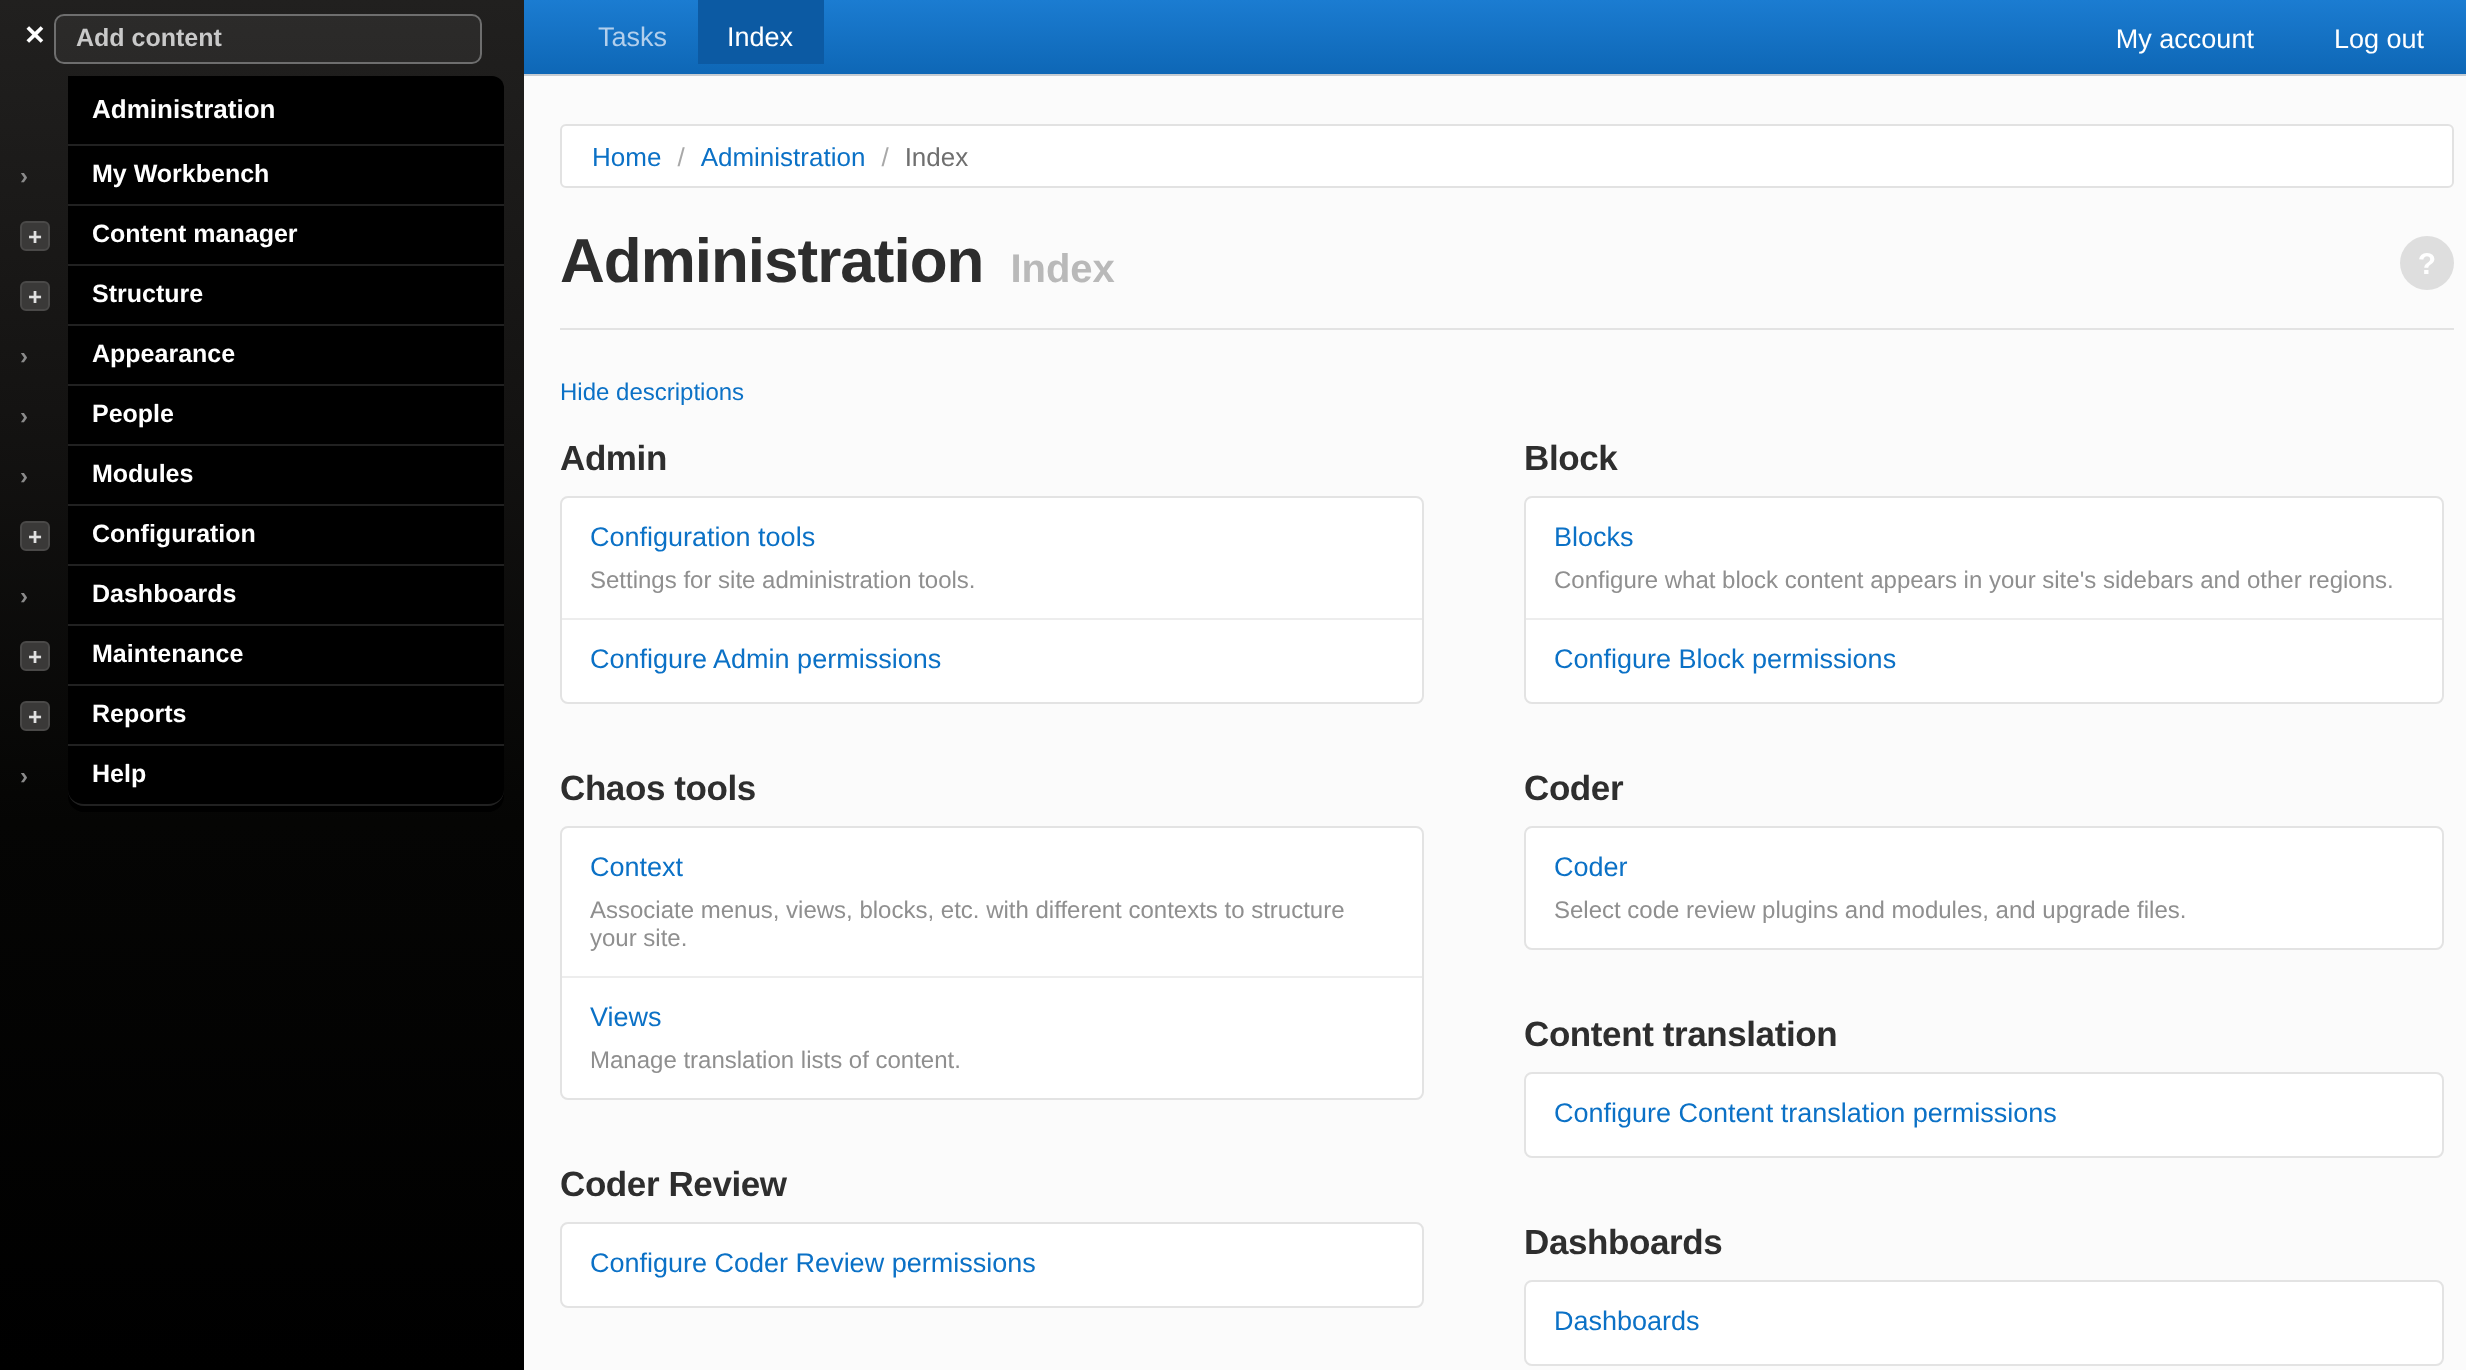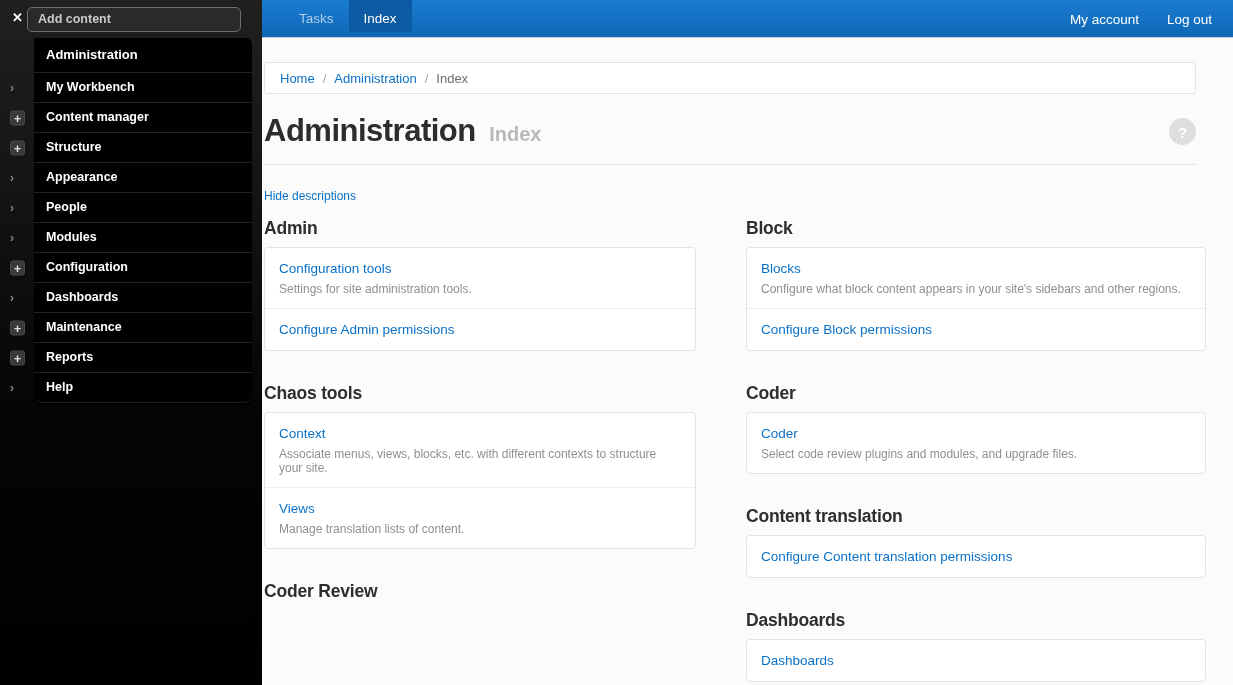--- a/index.html
+++ b/index.html
@@ -55,27 +55,27 @@
     position:absolute;left:262px;top:0;width:971px;height:38px;
     background:linear-gradient(180deg,var(--topbar1),var(--topbar2));
     border-bottom:1px solid #c6ccd2;z-index:4;
   }
   .tabs{position:absolute;left:22px;top:0;height:32px;display:flex;}
   .tab{
     padding:0 15px;line-height:38px;font-size:13.5px;color:#b2cfec;cursor:pointer;
   }
   .tab.active{background:var(--tab-active);color:#fff;}
   .account-links{
-    position:absolute;right:21px;top:0;height:38px;display:flex;gap:28px;align-items:center;
+    position:absolute;right:21px;top:0;height:38px;display:flex;gap:40px;align-items:center;
   }
   .account-links a{color:#fff;font-size:13.5px;text-decoration:none;cursor:pointer;}
   
   .main{
-    position:absolute;left:246px;top:38px;width:971px;height:647px;
-    padding:0 21px 0 18px;overflow:hidden;
+    position:absolute;left:262px;top:38px;width:971px;height:647px;
+    padding:0 6px 0 18px;overflow:hidden;
   }
   .breadcrumb{
     margin-top:24px;height:32px;background:#fff;border:1px solid #e2e2e2;border-radius:3px;
     display:flex;align-items:center;padding:0 15px;font-size:13px;gap:8px;
   }
   .breadcrumb a{color:var(--accent);text-decoration:none;cursor:pointer;}
   .crumb-sep{color:#a8a8a8;}
   .crumb-current{color:#6f6f6f;}
   .title-row{position:relative;margin-top:18px;height:40px;}
   .page-title{
@@ -176,20 +176,23 @@
         </div>
         <div class="section">
           <h2 class="section-heading">Chaos tools</h2>
           <div class="panel">
             <div class="panel-row"><a class="row-link">Context</a><div class="row-desc">Associate menus, views, blocks, etc. with different contexts to structure your site.</div></div>
             <div class="panel-row"><a class="row-link">Views</a><div class="row-desc">Manage translation lists of content.</div></div>
           </div>
         </div>
         <div class="section">
           <h2 class="section-heading">Coder Review</h2>
+          <div class="panel">
+            <div class="panel-row"><a class="row-link">Configure Coder Review permissions</a></div>
+          </div>
         </div>
       </div>
     <div class="col col-right" id="col-right">
         <div class="section">
           <h2 class="section-heading">Block</h2>
           <div class="panel">
             <div class="panel-row"><a class="row-link">Blocks</a><div class="row-desc">Configure what block content appears in your site's sidebars and other regions.</div></div>
             <div class="panel-row"><a class="row-link">Configure Block permissions</a></div>
           </div>
         </div>

